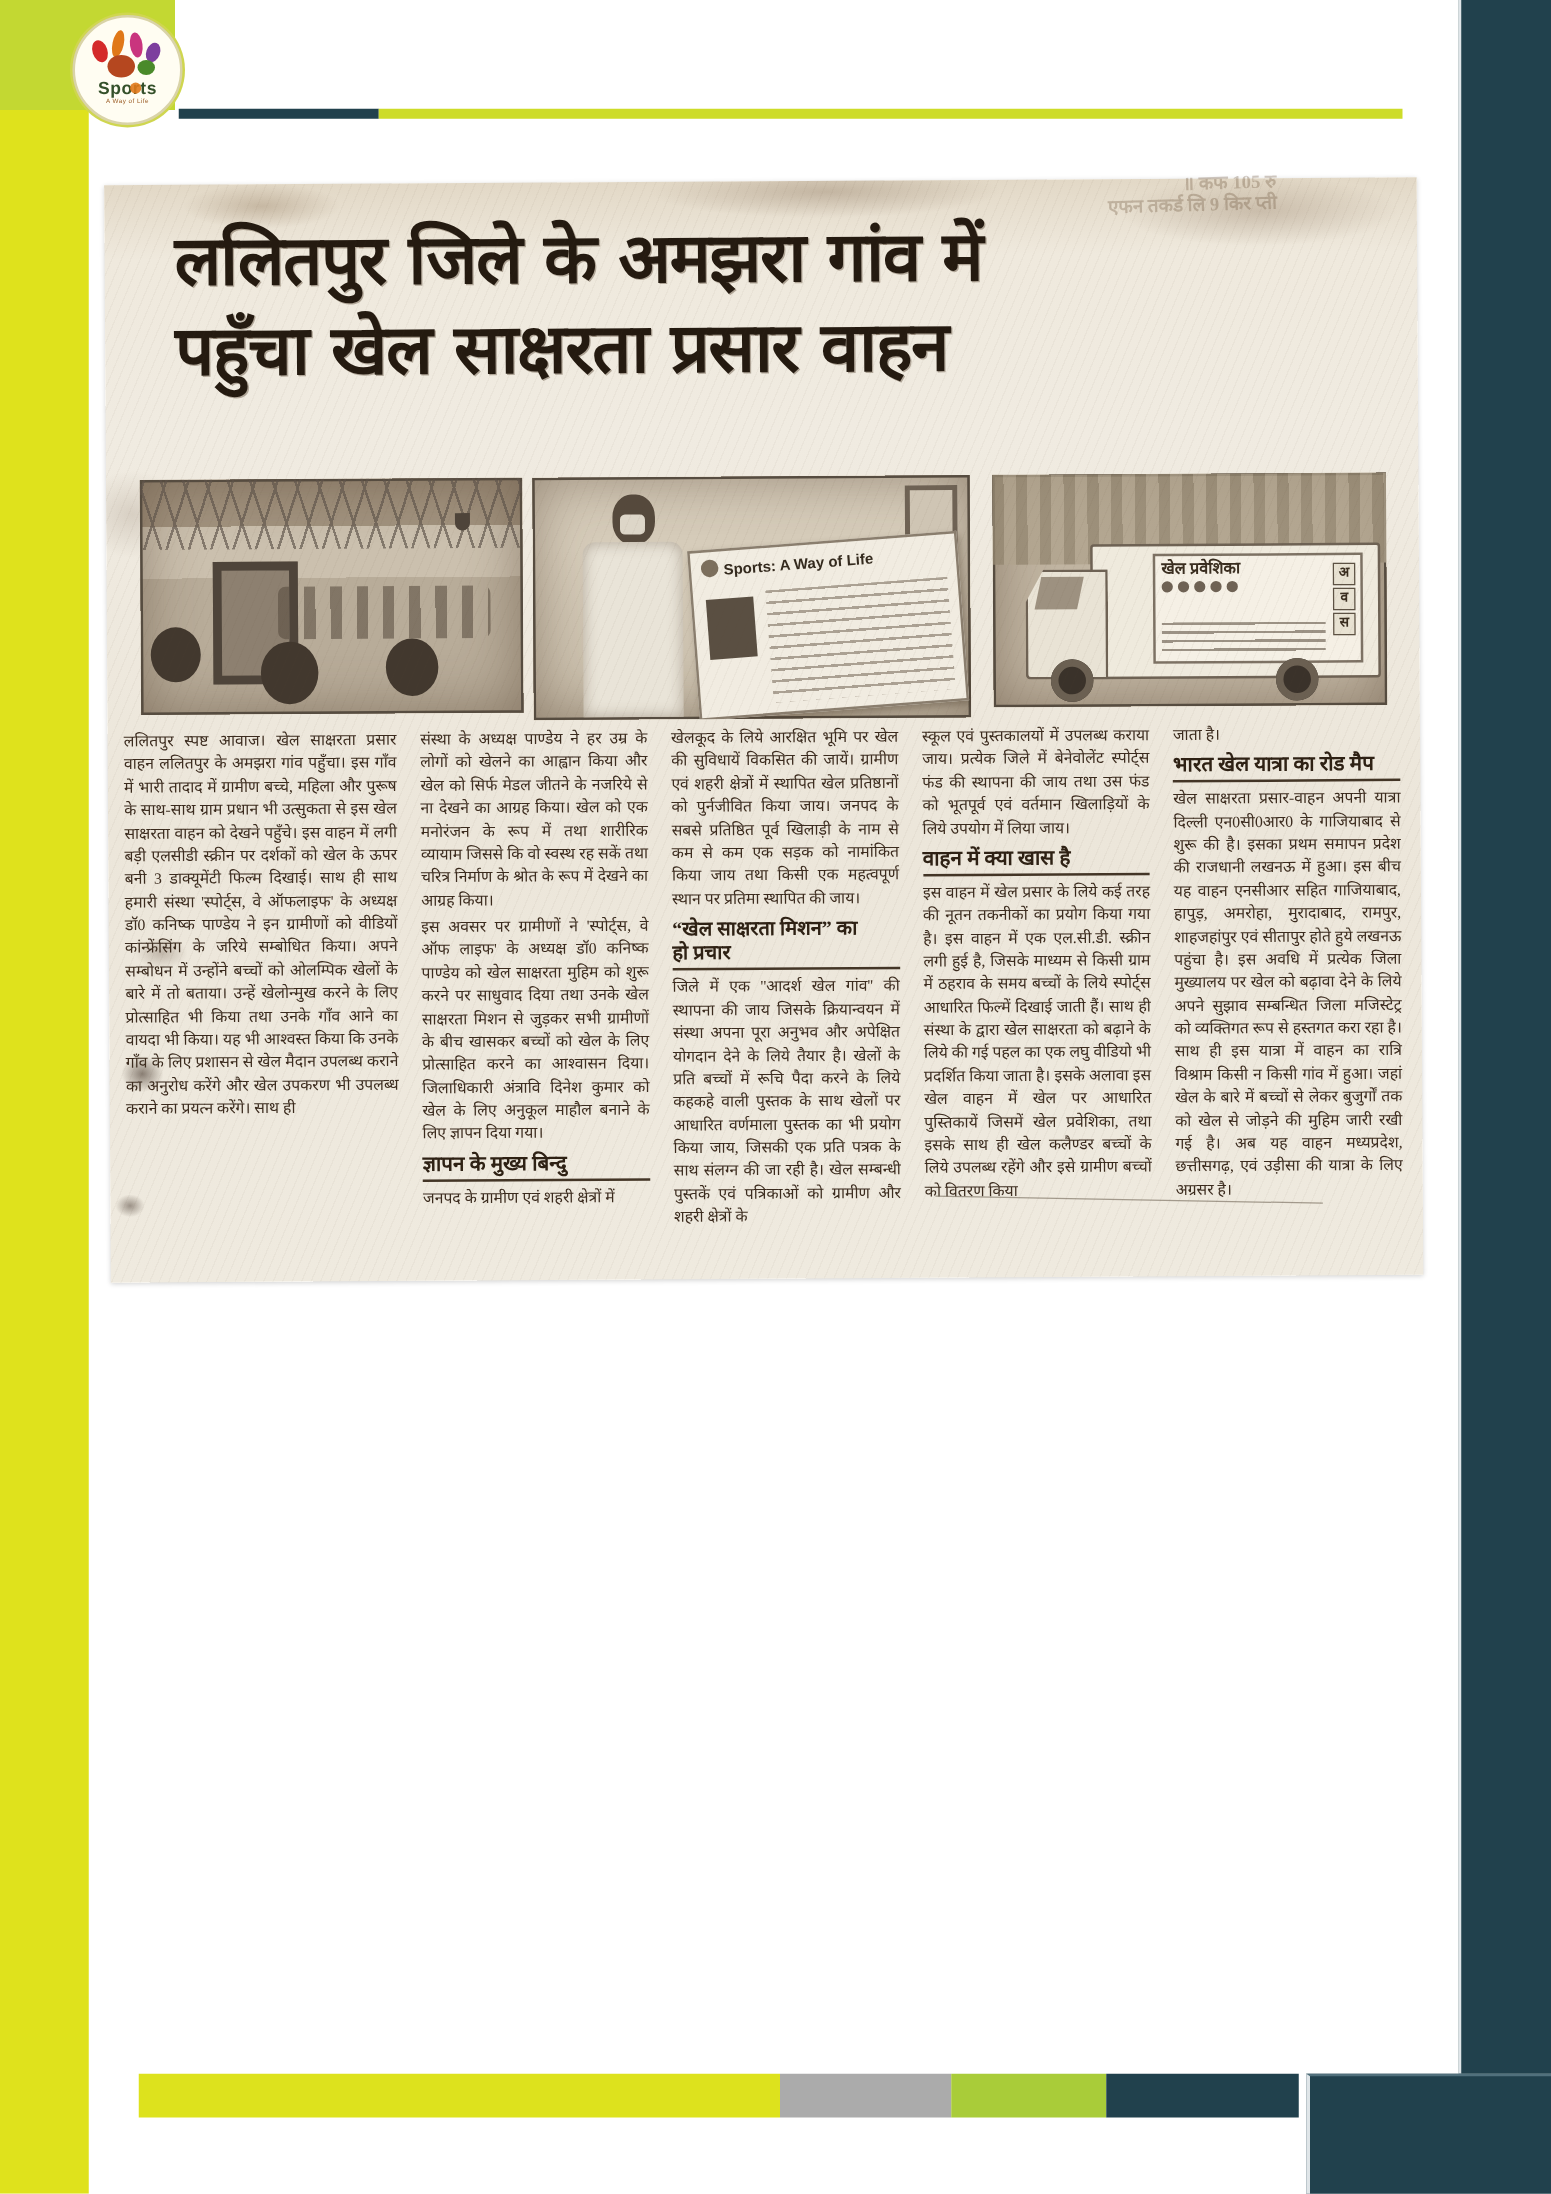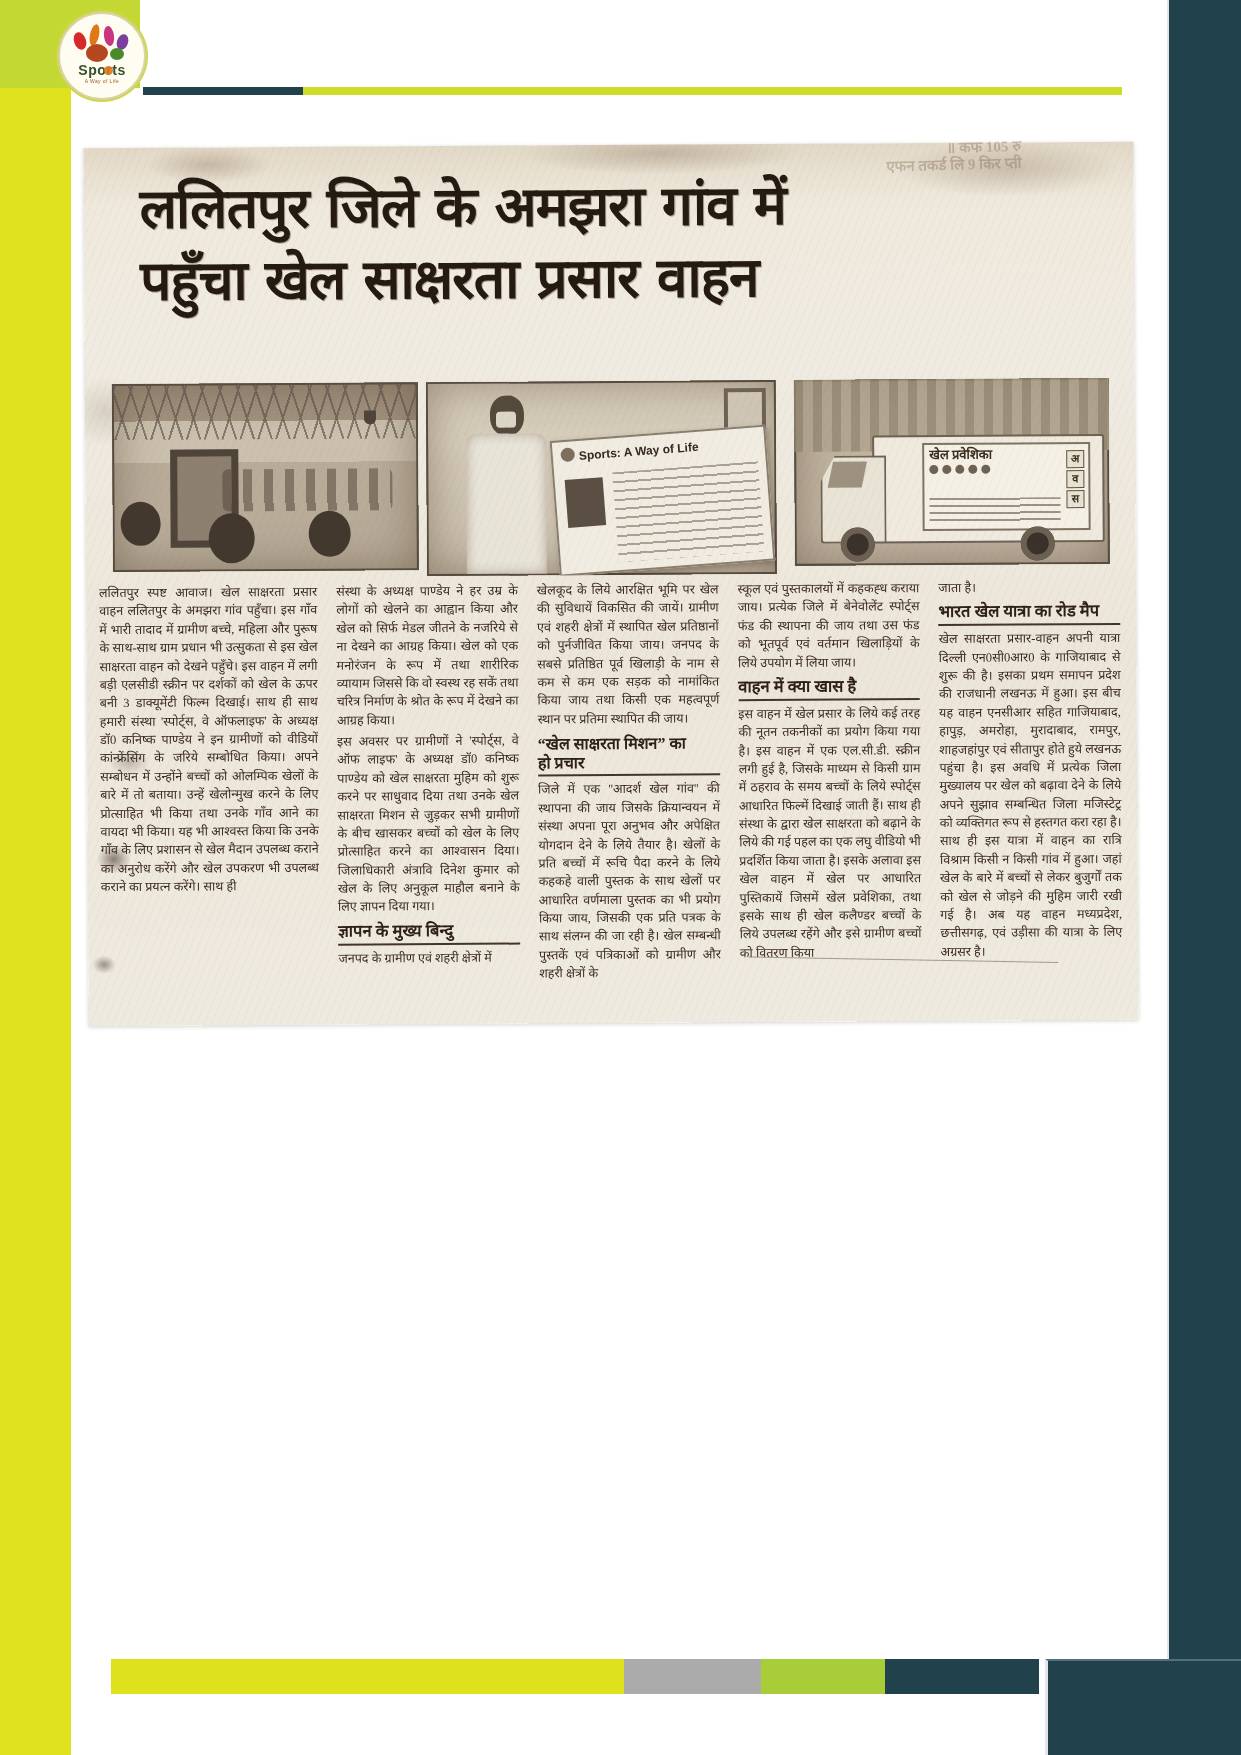--- a/index.html
+++ b/index.html
@@ -218,21 +218,21 @@
     </div>
     <div class="col">
       <p>खेलकूद के लिये आरक्षित भूमि पर खेल की सुविधायें विकसित की जायें। ग्रामीण एवं शहरी क्षेत्रों में स्थापित खेल प्रतिष्ठानों को पुर्नजीवित किया जाय। जनपद के सबसे प्रतिष्ठित पूर्व खिलाड़ी के नाम से कम से कम एक सड़क को नामांकित किया जाय तथा किसी एक महत्वपूर्ण स्थान पर प्रतिमा स्थापित की जाय।</p>
       <div class="subhead-mission">
         <span>“खेल साक्षरता मिशन” का</span>
         <span class="u">हो प्रचार</span>
       </div>
       <p>जिले में एक ''आदर्श खेल गांव'' की स्थापना की जाय जिसके क्रियान्वयन में संस्था अपना पूरा अनुभव और अपेक्षित योगदान देने के लिये तैयार है। खेलों के प्रति बच्चों में रूचि पैदा करने के लिये कहकहे वाली पुस्तक के साथ खेलों पर आधारित वर्णमाला पुस्तक का भी प्रयोग किया जाय, जिसकी एक प्रति पत्रक के साथ संलग्न की जा रही है। खेल सम्बन्धी पुस्तकें एवं पत्रिकाओं को ग्रामीण और शहरी क्षेत्रों के</p>
     </div>
     <div class="col">
-      <p>स्कूल एवं पुस्तकालयों में कहकह्ध कराया जाय। प्रत्येक जिले में बेनेवोलेंट स्पोर्ट्स फंड की स्थापना की जाय तथा उस फंड को भूतपूर्व एवं वर्तमान खिलाड़ियों के लिये उपयोग में लिया जाय।</p>
+      <p>स्कूल एवं पुस्तकालयों में उपलब्ध कराया जाय। प्रत्येक जिले में बेनेवोलेंट स्पोर्ट्स फंड की स्थापना की जाय तथा उस फंड को भूतपूर्व एवं वर्तमान खिलाड़ियों के लिये उपयोग में लिया जाय।</p>
       <span class="subhead">वाहन में क्या खास है</span>
       <p>इस वाहन में खेल प्रसार के लिये कई तरह की नूतन तकनीकों का प्रयोग किया गया है। इस वाहन में एक एल.सी.डी. स्क्रीन लगी हुई है, जिसके माध्यम से किसी ग्राम में ठहराव के समय बच्चों के लिये स्पोर्ट्स आधारित फिल्में दिखाई जाती हैं। साथ ही संस्था के द्वारा खेल साक्षरता को बढ़ाने के लिये की गई पहल का एक लघु वीडियो भी प्रदर्शित किया जाता है। इसके अलावा इस खेल वाहन में खेल पर आधारित पुस्तिकायें जिसमें खेल प्रवेशिका, तथा इसके साथ ही खेल कलैण्डर बच्चों के लिये उपलब्ध रहेंगे और इसे ग्रामीण बच्चों को वितरण किया</p>
     </div>
     <div class="col">
       <p>जाता है।</p>
       <span class="subhead">भारत खेल यात्रा का रोड मैप</span>
       <p>खेल साक्षरता प्रसार-वाहन अपनी यात्रा दिल्ली एन0सी0आर0 के गाजियाबाद से शुरू की है। इसका प्रथम समापन प्रदेश की राजधानी लखनऊ में हुआ। इस बीच यह वाहन एनसीआर सहित गाजियाबाद, हापुड़, अमरोहा, मुरादाबाद, रामपुर, शाहजहांपुर एवं सीतापुर होते हुये लखनऊ पहुंचा है। इस अवधि में प्रत्येक जिला मुख्यालय पर खेल को बढ़ावा देने के लिये अपने सुझाव सम्बन्धित जिला मजिस्टेट्र को व्यक्तिगत रूप से हस्तगत करा रहा है। साथ ही इस यात्रा में वाहन का रात्रि विश्राम किसी न किसी गांव में हुआ। जहां खेल के बारे में बच्चों से लेकर बुजुर्गों तक को खेल से जोड़ने की मुहिम जारी रखी गई है। अब यह वाहन मध्यप्रदेश, छत्तीसगढ़, एवं उड़ीसा की यात्रा के लिए अग्रसर है।</p>
     </div>
   </div>
 

